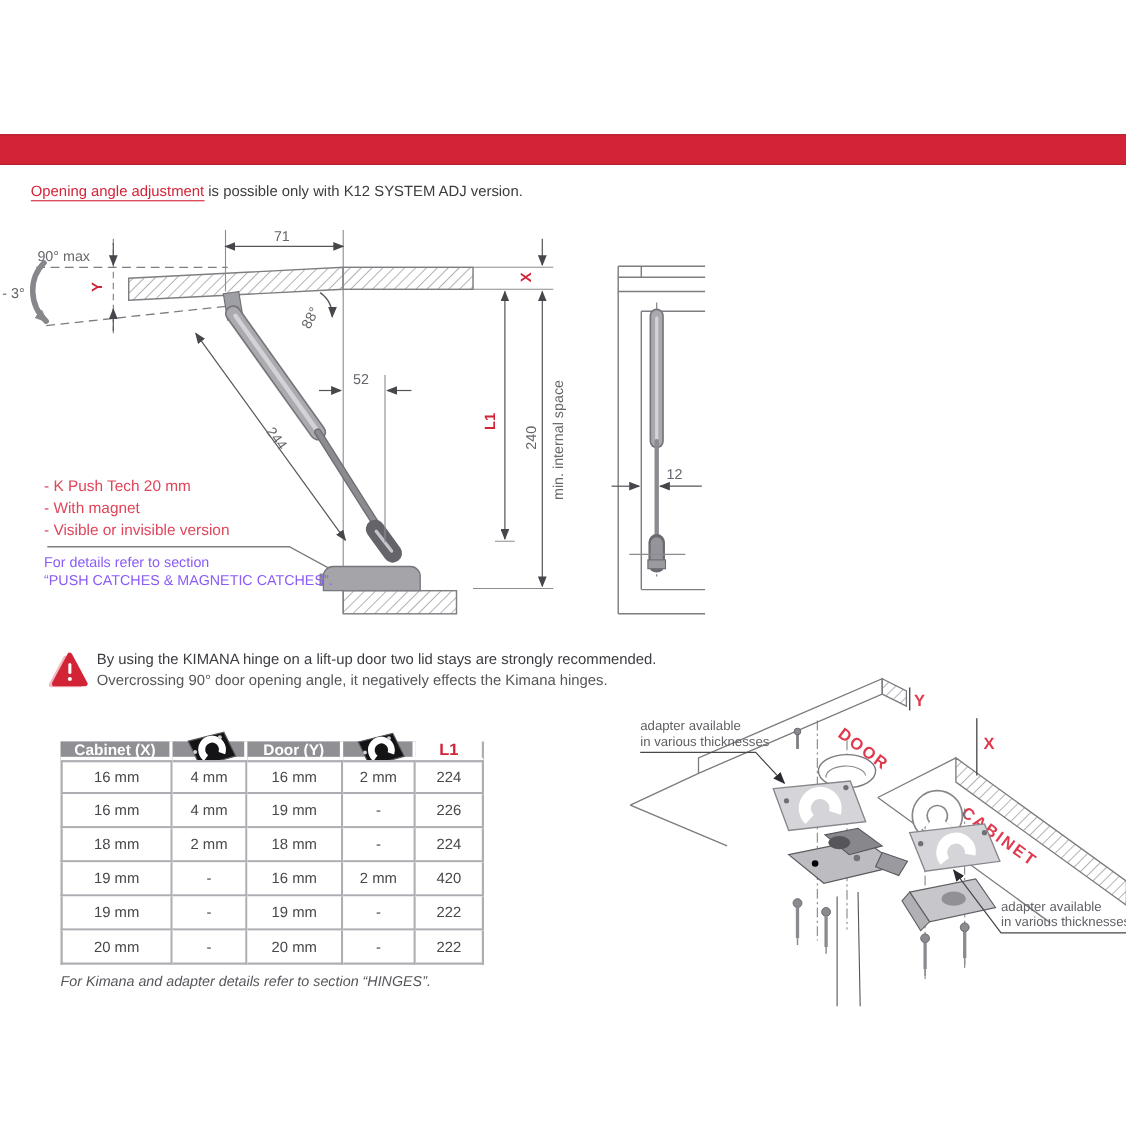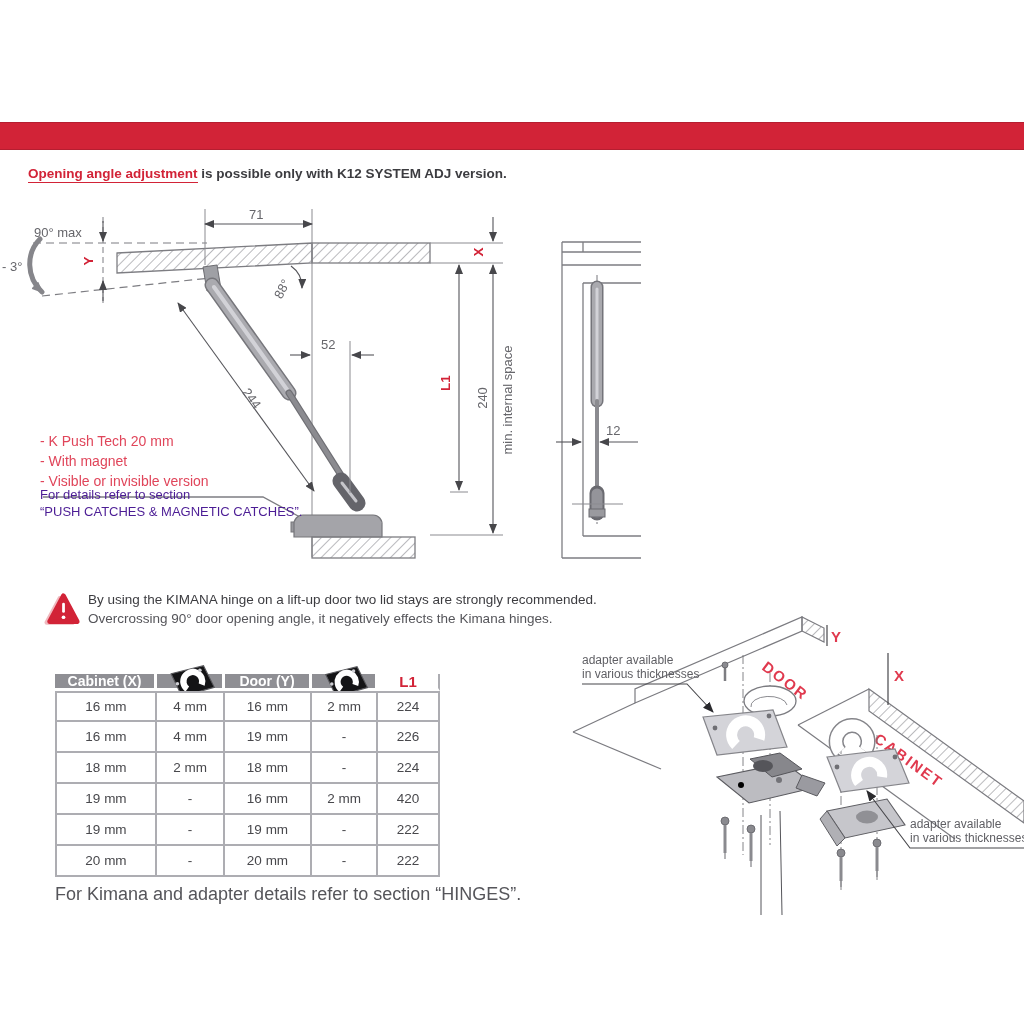--- a/index.html
+++ b/index.html
@@ -4,53 +4,53 @@
 <style>
   html,body{margin:0;padding:0;background:#fff;}
   .page{position:relative;width:1024px;height:1024px;background:#fff;overflow:hidden;
         font-family:"Liberation Sans",sans-serif;}
   
   .band{position:absolute;left:0;top:122px;width:1024px;height:26px;background:#d22337;
         border-top:1px solid #b51e30;border-bottom:1px solid #b51e30;
         display:flex;align-items:center;}
   .band span{color:#fff;font-weight:bold;font-size:15.5px;margin-left:28px;letter-spacing:.3px;margin-top:44px;}
   
-  .intro{position:absolute;left:28px;top:166px;font-size:13.5px;font-weight:bold;color:#3c3c40;}
+  .intro{position:absolute;left:28px;top:166px;font-size:13.5px;font-weight:normal;color:#3c3c40;}
   .intro .lnk{color:#d22337;border-bottom:1.5px solid #d22337;padding-bottom:1px;}
   
   svg text{font-family:"Liberation Sans",sans-serif;}
   .dimtxt{fill:#66666b;font-size:13px;}
   .redlbl{fill:#d22337;font-size:13.5px;font-weight:bold;}
   .thin{stroke:#8b8b90;stroke-width:1;fill:none;}
   .med{stroke:#7d7d82;stroke-width:1.3;fill:none;}
   .dash{stroke:#7d7d82;stroke-width:1.2;fill:none;stroke-dasharray:8 5;}
   .dimln{stroke:#55555a;stroke-width:1.1;fill:none;}
   
   .features{position:absolute;left:40px;top:431px;color:#e0455a;font-size:14px;line-height:20px;}
-  .refer{position:absolute;left:40px;top:486px;color:#4c1d95;font-size:13px;line-height:17px;}
+  .refer{position:absolute;left:40px;top:502px;color:#8b5cf6;font-size:13px;line-height:17px;}
   
   .warn{position:absolute;left:44px;top:590px;display:flex;}
   .warn-icon{width:37px;height:37px;margin-top:2px;}
   .warn-text{margin-left:7px;}
   .warn-text .b{font-size:13.5px;font-weight:normal;color:#3c3c40;line-height:19px;}
   .warn-text .r{font-size:13.5px;color:#55555a;line-height:20px;}
   
   .tbl{position:absolute;left:55px;top:645px;display:grid;
        grid-template-columns:102px 68px 87px 66px 62px;
        grid-template-rows:46px repeat(6,31px);}
   .th{background:#8f8f94;color:#fff;font-weight:bold;font-size:14px;
       display:flex;align-items:center;justify-content:center;
       border-right:3px solid #fff;border-bottom:3px solid #fff;margin-top:29px;}
   .th.l1{background:#fff;color:#d22337;font-size:15px;border-right:2px solid #adadb2;}
   .td{background:#fff;display:flex;align-items:center;justify-content:center;
       font-size:13.5px;color:#48484c;
       border-right:2px solid #adadb2;border-bottom:2px solid #adadb2;}
   .tbl > .td:nth-child(5n+6){border-left:2px solid #adadb2;}
   .tbl > .td:nth-child(n+6):nth-child(-n+10){border-top:2px solid #adadb2;}
-  .footnote{position:absolute;left:55px;top:884px;font-size:18px;color:#55555a;}
+  .footnote{position:absolute;left:55px;top:884px;font-size:13px;color:#55555a;font-style:italic;}
   .iso-lbl{fill:#5f5f64;font-size:12px;}
   .iso-red{fill:#e0394e;font-weight:bold;font-size:15px;letter-spacing:2px;}
 </style>
 </head>
 <body>
 
 <div class="page">
 
   <div class="band">
     <span>L 244 mm</span>

